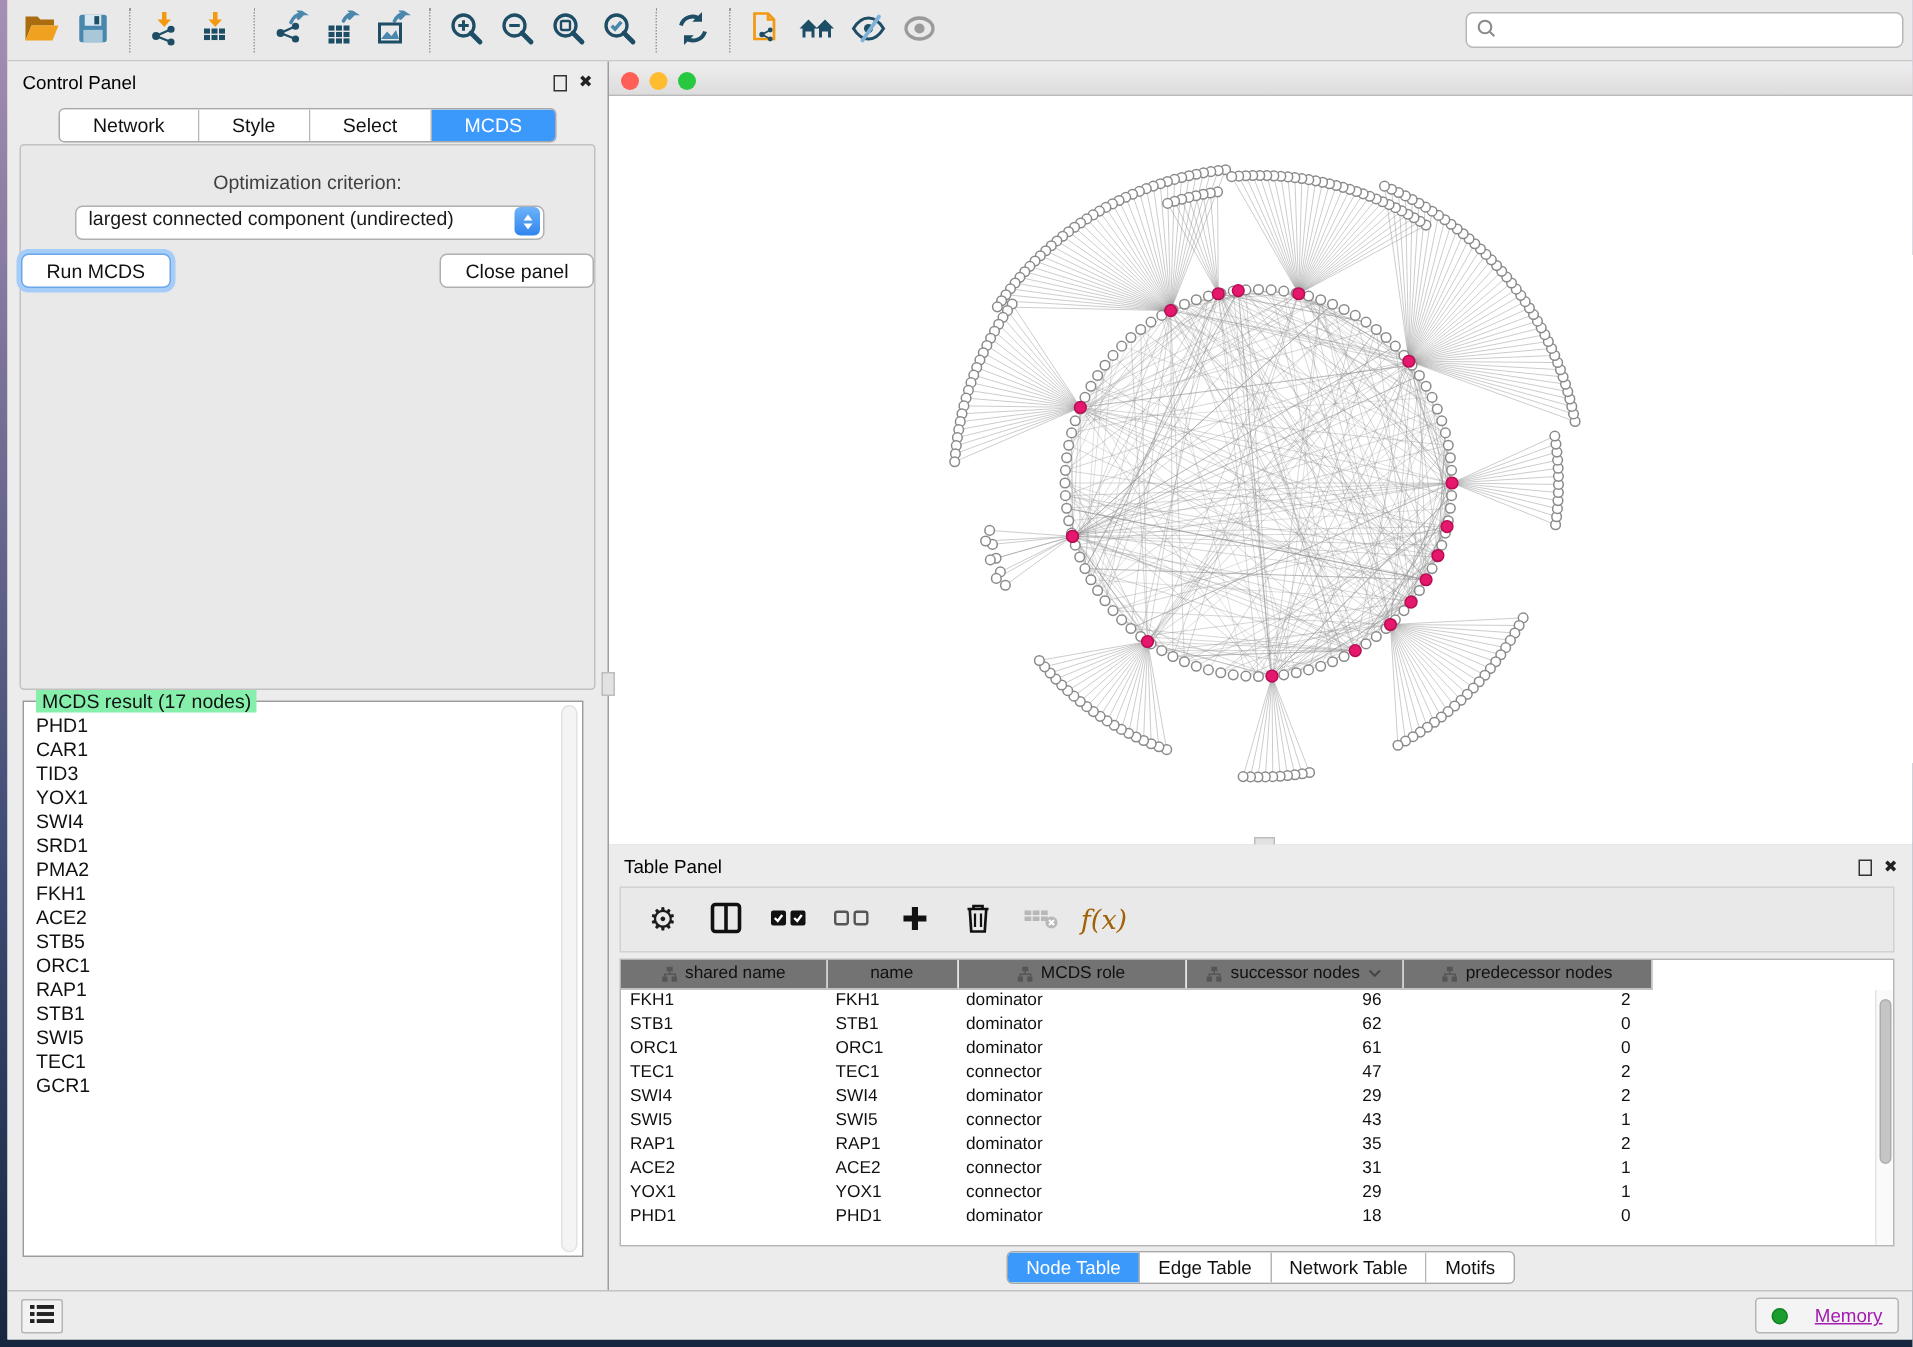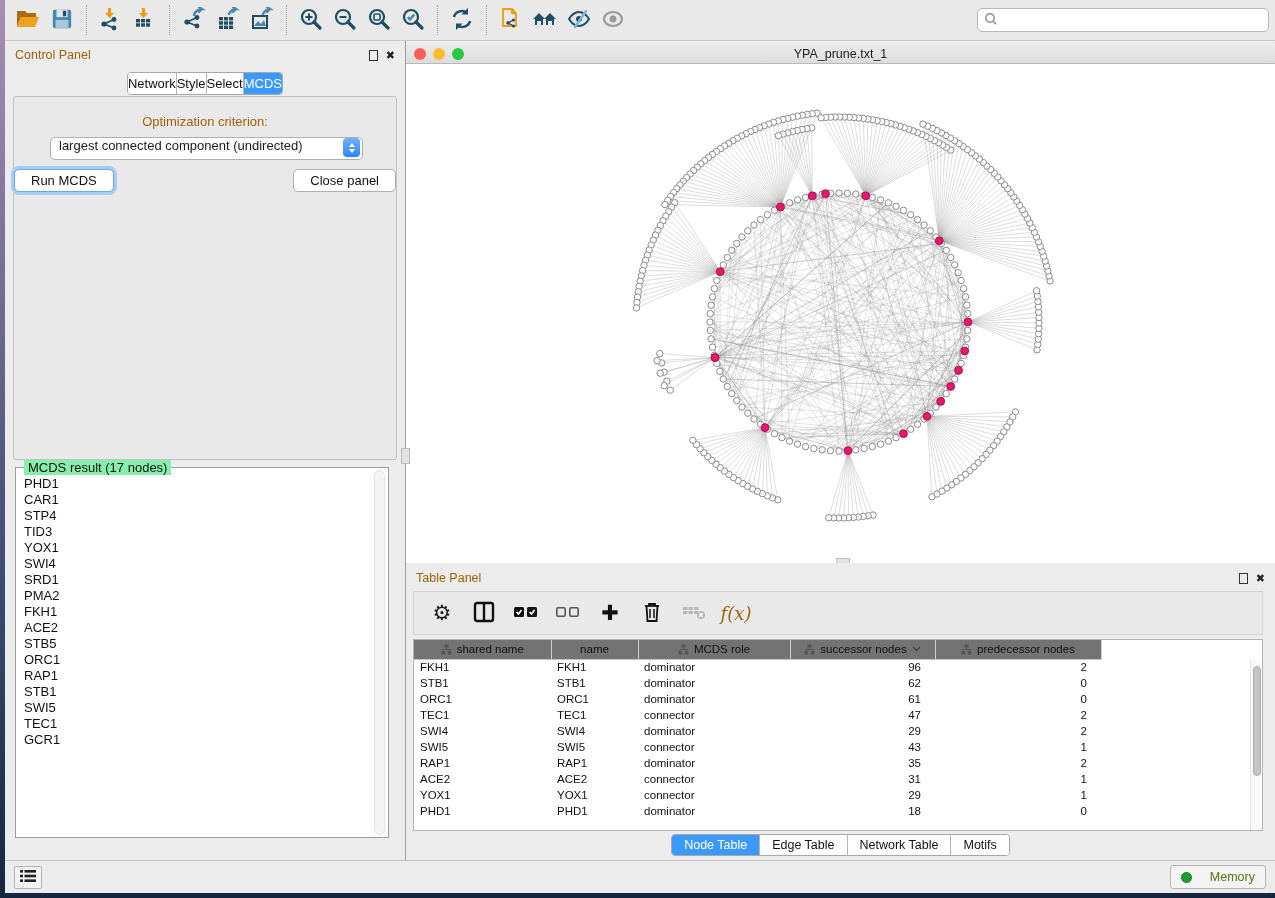--- a/index.html
+++ b/index.html
@@ -17,32 +17,32 @@
   .tb-btn { width:34px; height:32px; display:flex; align-items:center; justify-content:center; border-radius:3px; }
   .tb-sep { width:1px; height:30px; margin:0 7px; border-left:1px dotted #9a9a9a; }
   .tb-search { margin-left:auto; width:292px; height:24px; background:#fff; border:1px solid #b8b8b8;
     border-radius:5px; display:flex; align-items:center; padding:0 6px; }
   .tb-search input { border:none; outline:none; flex:1; font-size:12px; background:transparent; margin-left:4px; }
 
   
   .control-panel { position:absolute; left:0; top:41px; width:401px; height:819px; background:#ececec;
     border-right:1px solid #9e9e9e; }
   .cp-header { position:absolute; top:0; left:0; right:0; height:28px; display:flex; align-items:center; padding:0 10px; }
-  .cp-title { font-size:12.5px; color:#a16207; }
+  .cp-title { font-size:12.5px; color:#000000; }
   .win-ctrls { margin-left:auto; display:flex; align-items:center; gap:8px; }
   .float-box { width:9px; height:11px; border:1.5px solid #333; display:inline-block; }
   .close-x { font-size:11px; font-weight:bold; color:#222; line-height:1; }
   .cp-tabs { position:absolute; top:31px; left:0; right:0; display:flex; justify-content:center; }
   .seg-tabs { display:flex; border:1px solid #a8a8a8; border-radius:4px; overflow:hidden; background:#fff; }
-  .seg-tab { padding:3px 0; font-size:13px; color:#111; background:#fff; border-right:1px solid #b5b5b5; cursor:default; }
+  .seg-tab { padding:3px 22px; font-size:13px; color:#111; background:#fff; border-right:1px solid #b5b5b5; cursor:default; }
   .seg-tab:last-child { border-right:none; }
   .seg-tab.active { background:#3b99fc; color:#fff; }
   .cp-box { position:absolute; top:55px; left:8px; right:8px; height:364px; background:#e9e9e9;
     border:1px solid #c2c2c2; border-radius:3px; }
-  .cp-opt-label { position:absolute; top:17px; width:100%; text-align:center; font-size:13px; color:#a16207; }
+  .cp-opt-label { position:absolute; top:17px; width:100%; text-align:center; font-size:13px; color:#404040; }
   .cp-select { position:absolute; top:40px; left:36px; width:313px; height:23px; background:#fff;
     border:1px solid #b0b0b0; border-radius:5px; display:flex; align-items:flex-start; }
   .cp-select-text { flex:1; padding:0 8px; font-size:13px; white-space:nowrap; overflow:hidden; }
   .cp-select-stepper { width:17px; height:19px; margin-right:2px; border-radius:4px;
     background:linear-gradient(180deg,#6db3f8,#2f84ef); display:flex; flex-direction:column;
     align-items:center; justify-content:center; gap:2px; }
   .tri-up { width:0; height:0; border-left:3.5px solid transparent; border-right:3.5px solid transparent; border-bottom:4px solid #fff; }
   .tri-dn { width:0; height:0; border-left:3.5px solid transparent; border-right:3.5px solid transparent; border-top:4px solid #fff; }
   .cp-buttons { position:absolute; top:72px; width:100%; display:flex; justify-content:space-between; gap:27px; }
   .mac-btn { height:23px; padding:0 16px; background:#fff; border:1px solid #b0b0b0; border-radius:5px;
@@ -95,21 +95,21 @@
     border:1px solid #adadad; border-radius:5px; }
   .tp-tabs { position:absolute; top:271px; left:0; right:0; display:flex; justify-content:center; }
   .tp-tabs .seg-tab { padding:3px 12px; font-size:12.5px; }
 
   
   .status-bar { position:absolute; left:0; top:860px; right:0; height:33px; background:#ececec;
     border-top:1px solid #c2c2c2; display:flex; align-items:center; padding:0 9px; }
   .list-btn { width:28px; height:23px; background:#f2f2f2; border:1px solid #b5b5b5; border-radius:2px;
     display:flex; align-items:center; justify-content:center; }
   .memory-btn { margin-left:auto; height:24px; padding:0 10px; background:#f4f4f4; border:1px solid #b5b5b5;
-    border-radius:3px; display:flex; align-items:center; gap:18px; font-size:12.5px; color:#4d7c0f; }
+    border-radius:3px; display:flex; align-items:center; gap:18px; font-size:12.5px; color:#a21caf;text-decoration:underline; }
   .mem-dot { width:11px; height:11px; border-radius:50%; background:#1b9e2d; border:1px solid #128022; }
 </style>
 </head>
 <body>
 
 <div class="app-window">
 
   <div class="toolbar">
     <div class="tb-btn">
       <span><svg width="26" height="24" viewBox="0 0 26 24">
@@ -286,21 +286,20 @@
       <div class="cp-buttons">
         <div class="mac-btn focus-ring">Run MCDS</div>
         <div class="mac-btn">Close panel</div>
       </div>
     </div>
     <div class="cp-fieldset">
       <span class="cp-fieldset-legend">MCDS result (17 nodes)</span>
       <div class="mcds-list">
         <div>PHD1</div>
         <div>CAR1</div>
-        <div>STP4</div>
         <div>TID3</div>
         <div>YOX1</div>
         <div>SWI4</div>
         <div>SRD1</div>
         <div>PMA2</div>
         <div>FKH1</div>
         <div>ACE2</div>
         <div>STB5</div>
         <div>ORC1</div>
         <div>RAP1</div>
@@ -310,21 +309,20 @@
         <div>GCR1</div>
       </div>
       <div class="mcds-scroll-track"></div>
     </div>
   </div>
 
   <div class="right-pane">
 
     <div class="net-window">
       <div class="net-titlebar">
-        <span class="net-title">YPA_prune.txt_1</span>
         <span class="traffic">
           <span class="light" style="background:#ff5f57"></span>
           <span class="light" style="background:#febc2e"></span>
           <span class="light" style="background:#28c840"></span>
         </span>
       </div>
       <div class="net-canvas">
         <svg width="869" height="499" viewBox="0 0 869 499">
             <line x1="325.74042001297164" y1="329.6685600595287" x2="399.6123431817748" y2="133.39556840871018" stroke="#8f8f8f" stroke-width="0.6" opacity="0.3"></line>
             <line x1="308.3955684087102" y1="291.38765681822514" x2="560.8963871172216" y2="274.8378787963867" stroke="#8f8f8f" stroke-width="0.6" opacity="0.3"></line>

